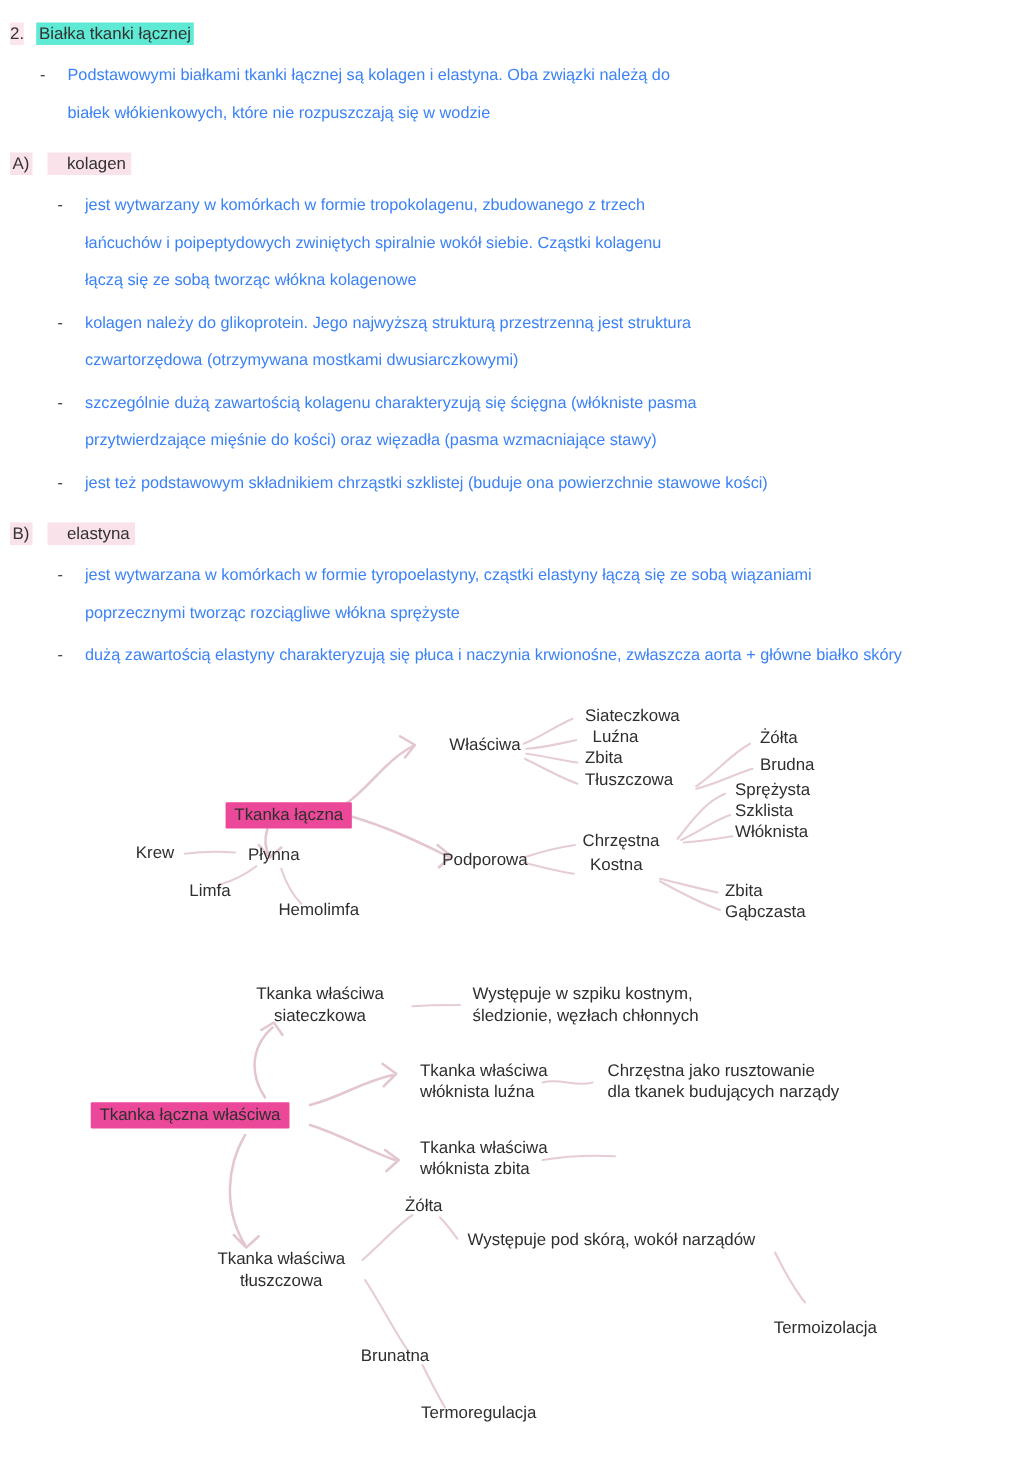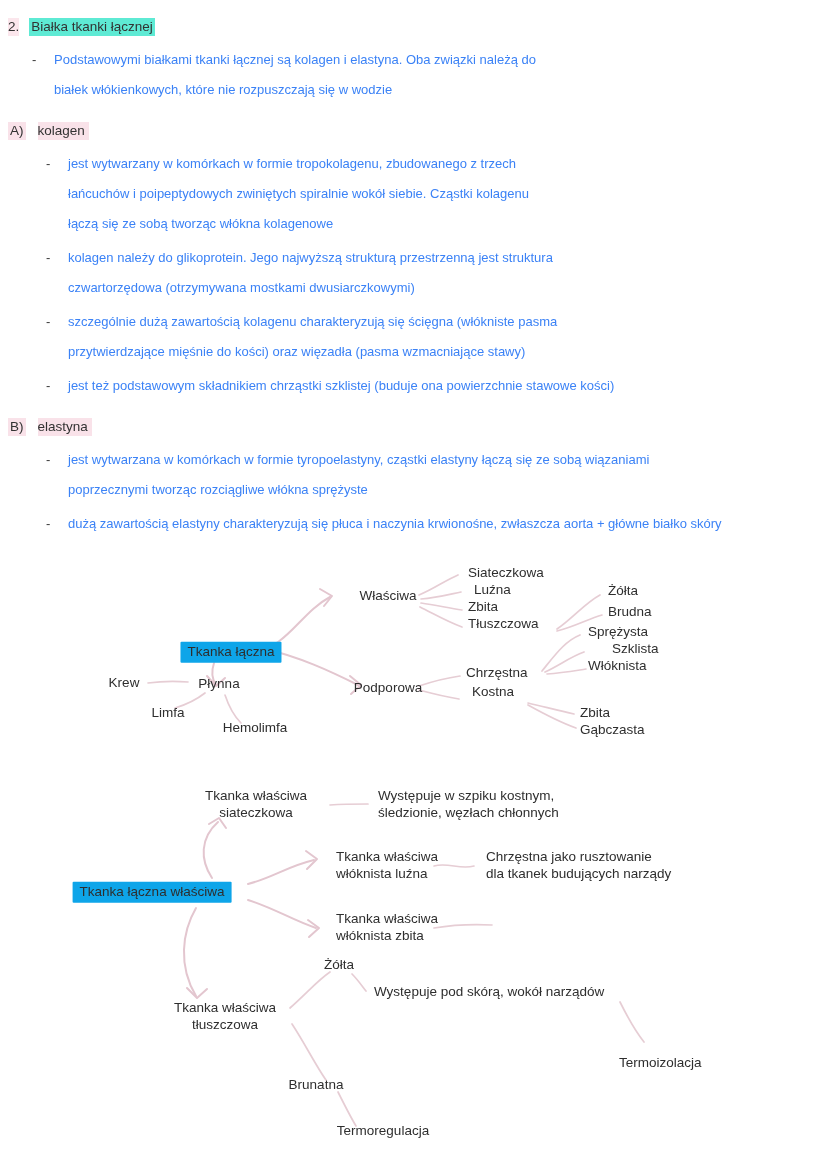--- a/index.html
+++ b/index.html
@@ -16,21 +16,21 @@
   .notes { position:absolute; left:0; top:0; width:828px; }
 
   .row { display:flex; align-items:flex-start; }
 
   .heading-row { padding-left:8px; margin-top:18px; }
   .heading-num { font-size:13.5px; line-height:18px; margin-right:10px; background:#fbe6ec; }
   .heading-txt { font-size:13.5px; line-height:18px; background:#5eead4; padding:0 2px; }
 
   .sec-row { padding-left:8px; margin-top:22px; }
   .sec-letter { font-size:13.5px; line-height:18px; margin-right:12px; background:#f9e2e9; padding:0 2px; }
-  .sec-txt { font-size:13.5px; line-height:18px; background:#f9e2e9; padding:0 4px 0 0; }
+  .sec-txt { font-size:13.5px; line-height:18px; background:#f9e2e9; padding:0 4px 0 16px; }
 
   .bullet-row { padding-left:32px; margin-top:13px; }
   .dash { width:22px; flex:0 0 22px; font-size:13px; line-height:21px; color:#3a3a3a; }
   .btext { font-size:13px; line-height:21px; color:#3b82f6; }
   .btext .ln { display:block; }
   .btext .ln + .ln { margin-top:9px; }
   .indent-2 { padding-left:46px; }
 
   
   .map { position:absolute; left:0; }
@@ -38,21 +38,21 @@
 
   .node {
     position:absolute;
     font-size:13.5px;
     line-height:16.5px;
     color:#2e2e2e;
     white-space:pre;
   }
   .node.c  { transform:translate(-50%,-50%); text-align:center; }
   .node.l  { transform:translate(0,-50%);    text-align:left;   }
-  .node.hl { background:#0ea5e9; padding:2px 7px; border-radius:1px; }
+  .node.hl { background:#ec4899; padding:2px 7px; border-radius:1px; }
 
   .conn { fill:none; stroke:#e6cdd4; stroke-width:1.7px; stroke-linecap:round; }
   .conn-a { fill:none; stroke:#e3c6cf; stroke-width:2px; stroke-linecap:round; }
   .arrowhead { fill:none; stroke:#e3c6cf; stroke-width:2px; stroke-linecap:round; stroke-linejoin:round; }
 </style>
 </head>
 <body>
 
 <div class="notes">
 
@@ -178,21 +178,21 @@
   <div class="node l" style="left:468px; top:62px;">Zbita</div>
   <div class="node l" style="left:468px; top:79px;">Tłuszczowa</div>
 
   <div class="node l" style="left:608px; top:46px;">Żółta</div>
   <div class="node l" style="left:608px; top:67px;">Brudna</div>
 
   <div class="node l" style="left:466px; top:128px;">Chrzęstna</div>
   <div class="node l" style="left:472px; top:147px;">Kostna</div>
 
   <div class="node l" style="left:588px; top:87px;">Sprężysta</div>
-  <div class="node l" style="left:588px; top:104px;margin-left:24px;">Szklista</div>
+  <div class="node l" style="left:588px; top:104px;">Szklista</div>
   <div class="node l" style="left:588px; top:121px;">Włóknista</div>
 
   <div class="node l" style="left:580px; top:168px;">Zbita</div>
   <div class="node l" style="left:580px; top:185px;">Gąbczasta</div>
 </div>
 
 <div class="map" style="top:780px; width:828px; height:385px;">
 
   <svg width="828" height="385" viewBox="0 0 828 385" aria-hidden="true">
 

